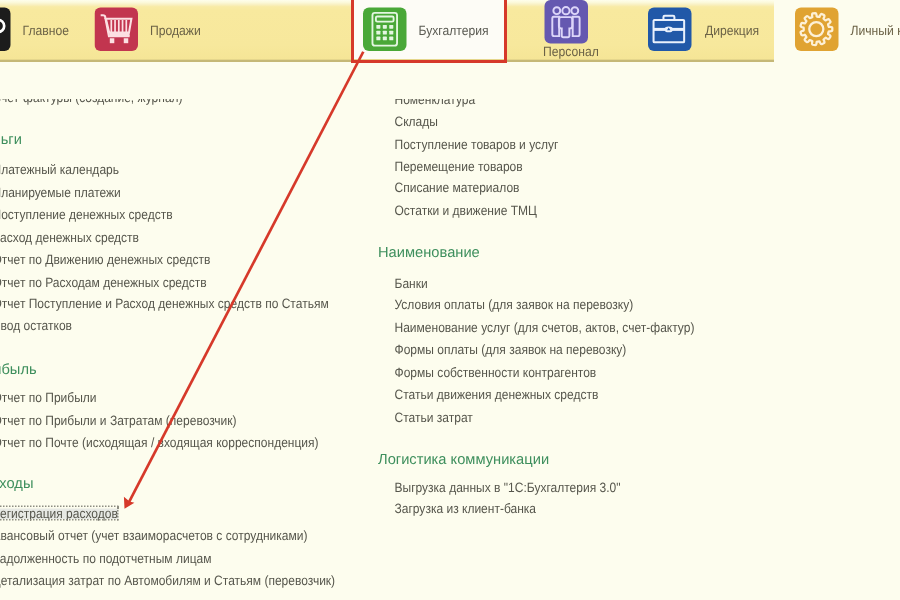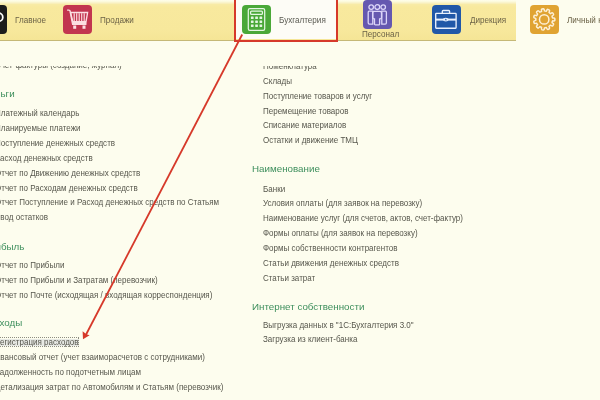--- a/index.html
+++ b/index.html
@@ -163,21 +163,21 @@
       <div class="row" style="left: 263.1px; top: 54.3px;">Списание материалов</div>
       <div class="row" style="left: 263.1px; top: 69.3px;">Остатки и движение ТМЦ</div>
       <div class="row head" style="left: 251.5px; top: 97.2px;">Наименование</div>
       <div class="row" style="left: 263.1px; top: 117.5px;">Банки</div>
       <div class="row" style="left: 263.1px; top: 132.3px;">Условия оплаты (для заявок на перевозку)</div>
       <div class="row" style="left: 263.1px; top: 147.2px;">Наименование услуг (для счетов, актов, счет-фактур)</div>
       <div class="row" style="left: 263.1px; top: 162px;">Формы оплаты (для заявок на перевозку)</div>
       <div class="row" style="left: 263.1px; top: 176.9px;">Формы собственности контрагентов</div>
       <div class="row" style="left: 263.1px; top: 191.7px;">Статьи движения денежных средств</div>
       <div class="row" style="left: 263.1px; top: 206.5px;">Статьи затрат</div>
-      <div class="row head" style="left: 251.5px; top: 234.7px;">Интернет собственности</div>
+      <div class="row head" style="left: 251.5px; top: 234.7px;">Логистика коммуникации</div>
       <div class="row" style="left: 263.1px; top: 253.6px;">Выгрузка данных в "1С:Бухгалтерия 3.0"</div>
       <div class="row" style="left: 263.1px; top: 268.4px;">Загрузка из клиент-банка</div>
     </div>
   <div class="redbox" id="redbox" style="left: 233.6px; top: -2px; width: 104px; height: 43.8px; border: 2.1px solid rgb(214, 57, 42);"></div>
   <svg class="ann" id="annsvg">
       <line x1="242.2" y1="34.5" x2="85.55" y2="335.525" stroke="#d6392a" stroke-width="1.8"></line>
       <path d="M83 339.2L82.60 331.20L86.40 334.30L89.60 335.20Z" fill="#d6392a"></path>
     </svg>
 </div>
 

